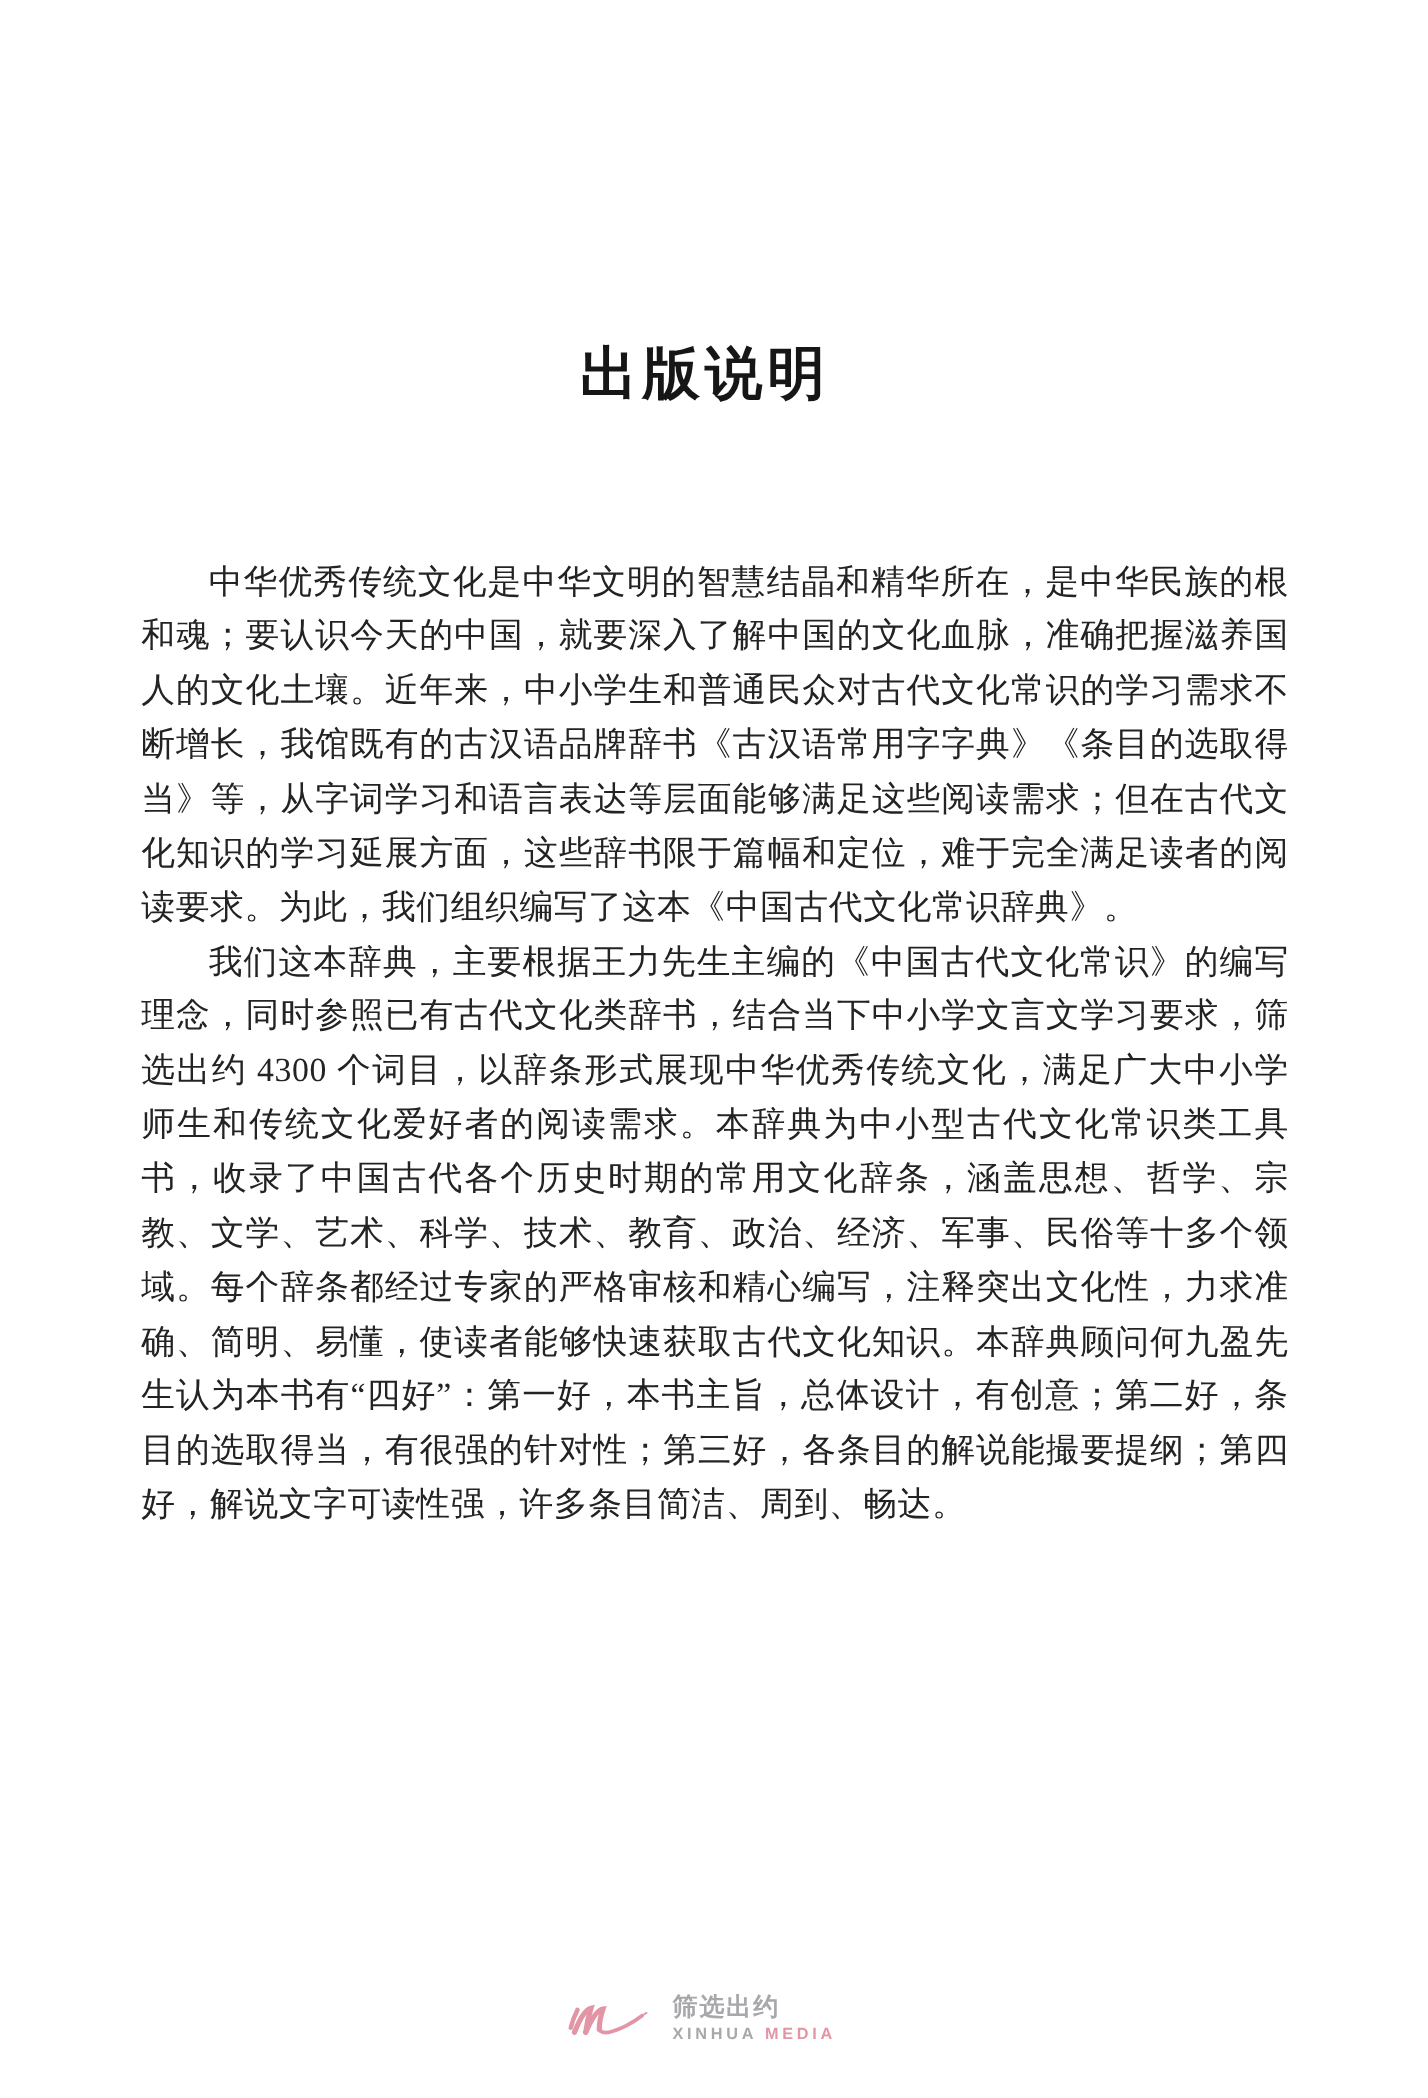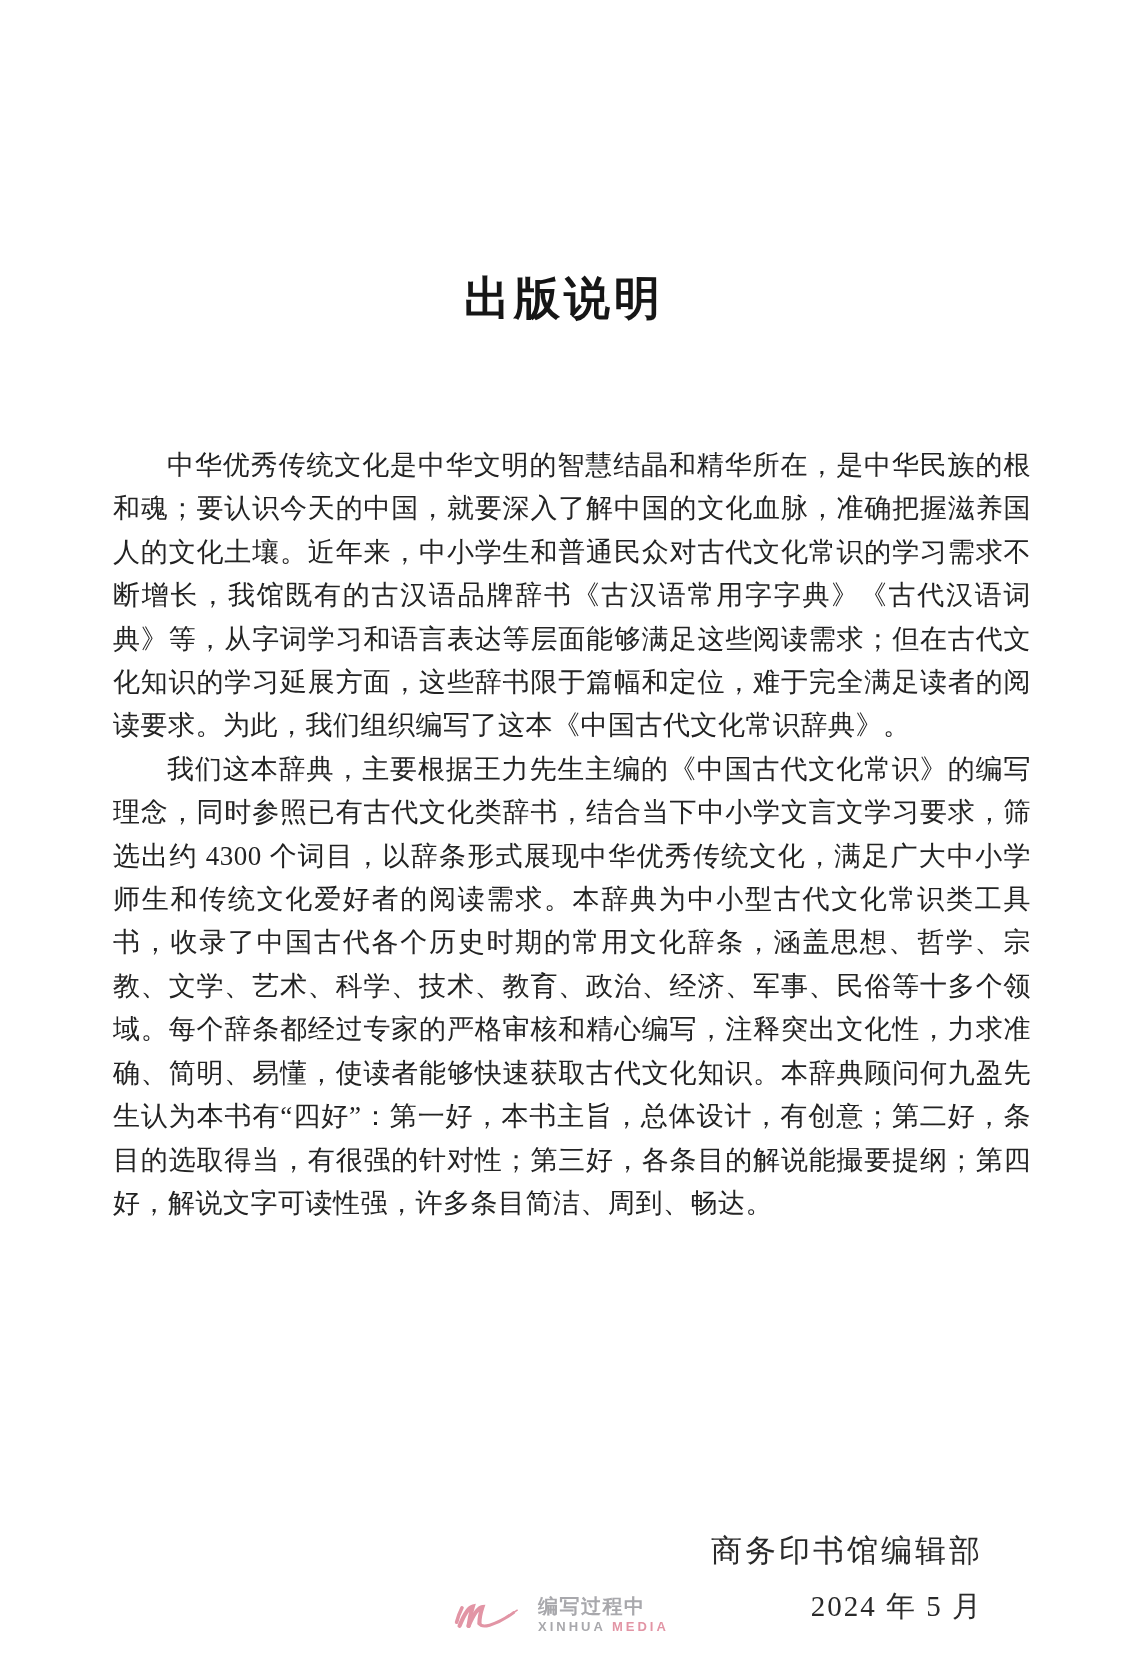--- a/index.html
+++ b/index.html
@@ -95,41 +95,37 @@
   }
 </style>
 </head>
 <body>
 
 <div class="page">
 
   <h1 class="title">出版说明</h1>
 
   <div class="body-text">
-    <p>中华优秀传统文化是中华文明的智慧结晶和精华所在，是中华民族的根和魂；要认识今天的中国，就要深入了解中国的文化血脉，准确把握滋养国人的文化土壤。近年来，中小学生和普通民众对古代文化常识的学习需求不断增长，我馆既有的古汉语品牌辞书《古汉语常用字字典》《古代汉语词典》等，从字词学习和语言表达等层面能够满足这些阅读需求；但在古代文化知识的学习延展方面，这些辞书限于篇幅和定位，难于完全满足读者的阅读要求。为此，我们组织编写了这本《中国古代文化常识辞典》。</p>
+    <p>中华优秀传统文化是中华文明的智慧结晶和精华所在，是中华民族的根和魂；要认识今天的中国，就要深入了解中国的文化血脉，准确把握滋养国人的文化土壤。近年来，中小学生和普通民众对古代文化常识的学习需求不断增长，我馆既有的古汉语品牌辞书《古汉语常用字字典》《条目的选取得当》等，从字词学习和语言表达等层面能够满足这些阅读需求；但在古代文化知识的学习延展方面，这些辞书限于篇幅和定位，难于完全满足读者的阅读要求。为此，我们组织编写了这本《中国古代文化常识辞典》。</p>
     <p>我们这本辞典，主要根据王力先生主编的《中国古代文化常识》的编写理念，同时参照已有古代文化类辞书，结合当下中小学文言文学习要求，筛选出约 4300 个词目，以辞条形式展现中华优秀传统文化，满足广大中小学师生和传统文化爱好者的阅读需求。本辞典为中小型古代文化常识类工具书，收录了中国古代各个历史时期的常用文化辞条，涵盖思想、哲学、宗教、文学、艺术、科学、技术、教育、政治、经济、军事、民俗等十多个领域。每个辞条都经过专家的严格审核和精心编写，注释突出文化性，力求准确、简明、易懂，使读者能够快速获取古代文化知识。本辞典顾问何九盈先生认为本书有“四好”：第一好，本书主旨，总体设计，有创意；第二好，条目的选取得当，有很强的针对性；第三好，各条目的解说能撮要提纲；第四好，解说文字可读性强，许多条目简洁、周到、畅达。</p>
   </div>
 
-  <div class="signature">
-    <div class="org">商务印书馆编辑部</div>
-    <div class="date">2024 年 5 月</div>
-  </div>
 
   <div class="watermark">
     <svg class="wm-logo" width="72" height="34" viewBox="0 0 120 56" aria-hidden="true">
       <g fill="none" stroke="#e295a5" stroke-linecap="round">
         <path d="M20 16 Q14 28 11 40" stroke-width="6"></path>
         <path d="M16 46 Q28 16 38 14 Q33 30 31 46" stroke-width="7"></path>
         <path d="M31 46 Q44 16 54 15 Q49 30 49 42" stroke-width="7"></path>
         <path d="M49 42 Q52 49 66 45 Q86 39 106 24" stroke-width="5"></path>
         <path d="M96 30 Q104 26 112 20" stroke-width="2.5"></path>
       </g>
     </svg>
     <div class="wm-textblock">
-      <div class="wm-cn">编写过程中</div>
+      <div class="wm-cn">筛选出约</div>
       <div class="wm-en">
         <span>XINHUA</span>
         <span> </span>
         <span class="en-accent">MEDIA</span>
       </div>
     </div>
   </div>
 
 </div>
 

